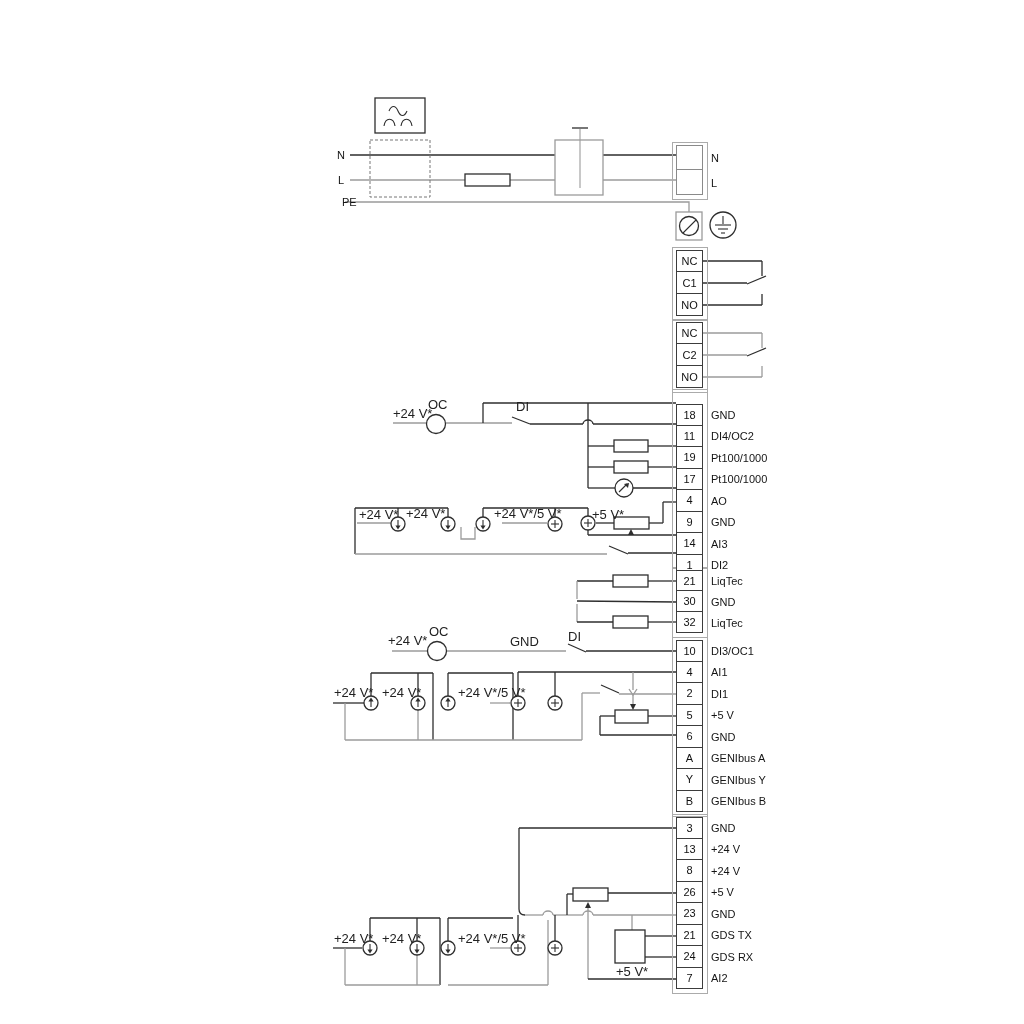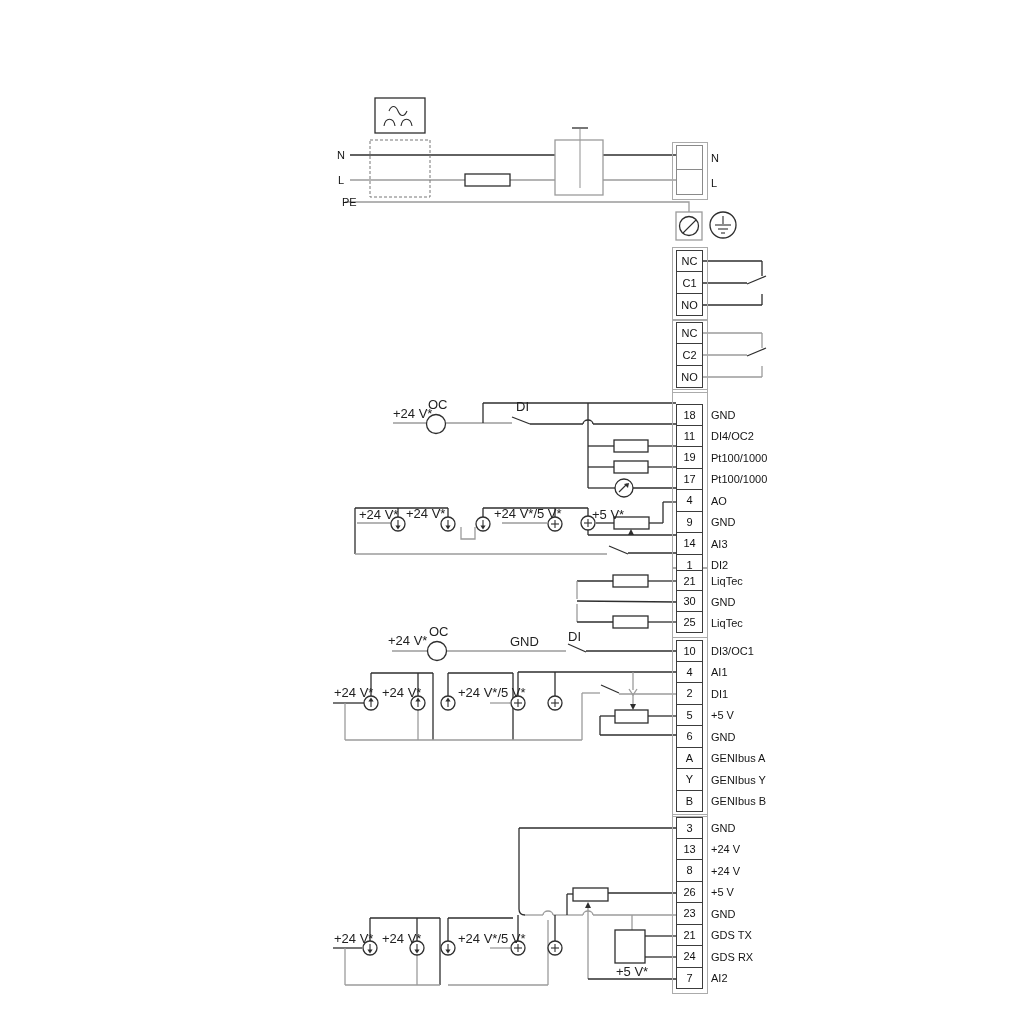--- a/index.html
+++ b/index.html
@@ -348,21 +348,21 @@
 <div class="tblock" id="blk-liqtec" style="left:676px;top:570px;--rh:21px">
       <div class="trow">
         <div class="tcell">21</div>
         <div class="tlabel">LiqTec</div>
       </div>
       <div class="trow">
         <div class="tcell">30</div>
         <div class="tlabel">GND</div>
       </div>
       <div class="trow">
-        <div class="tcell">25</div>
+        <div class="tcell">32</div>
         <div class="tlabel">LiqTec</div>
       </div>
     </div>
 <div class="tblock" id="blk-b" style="left:676px;top:640px;--rh:21.5px">
       <div class="trow">
         <div class="tcell">10</div>
         <div class="tlabel">DI3/OC1</div>
       </div>
       <div class="trow">
         <div class="tcell">4</div>

